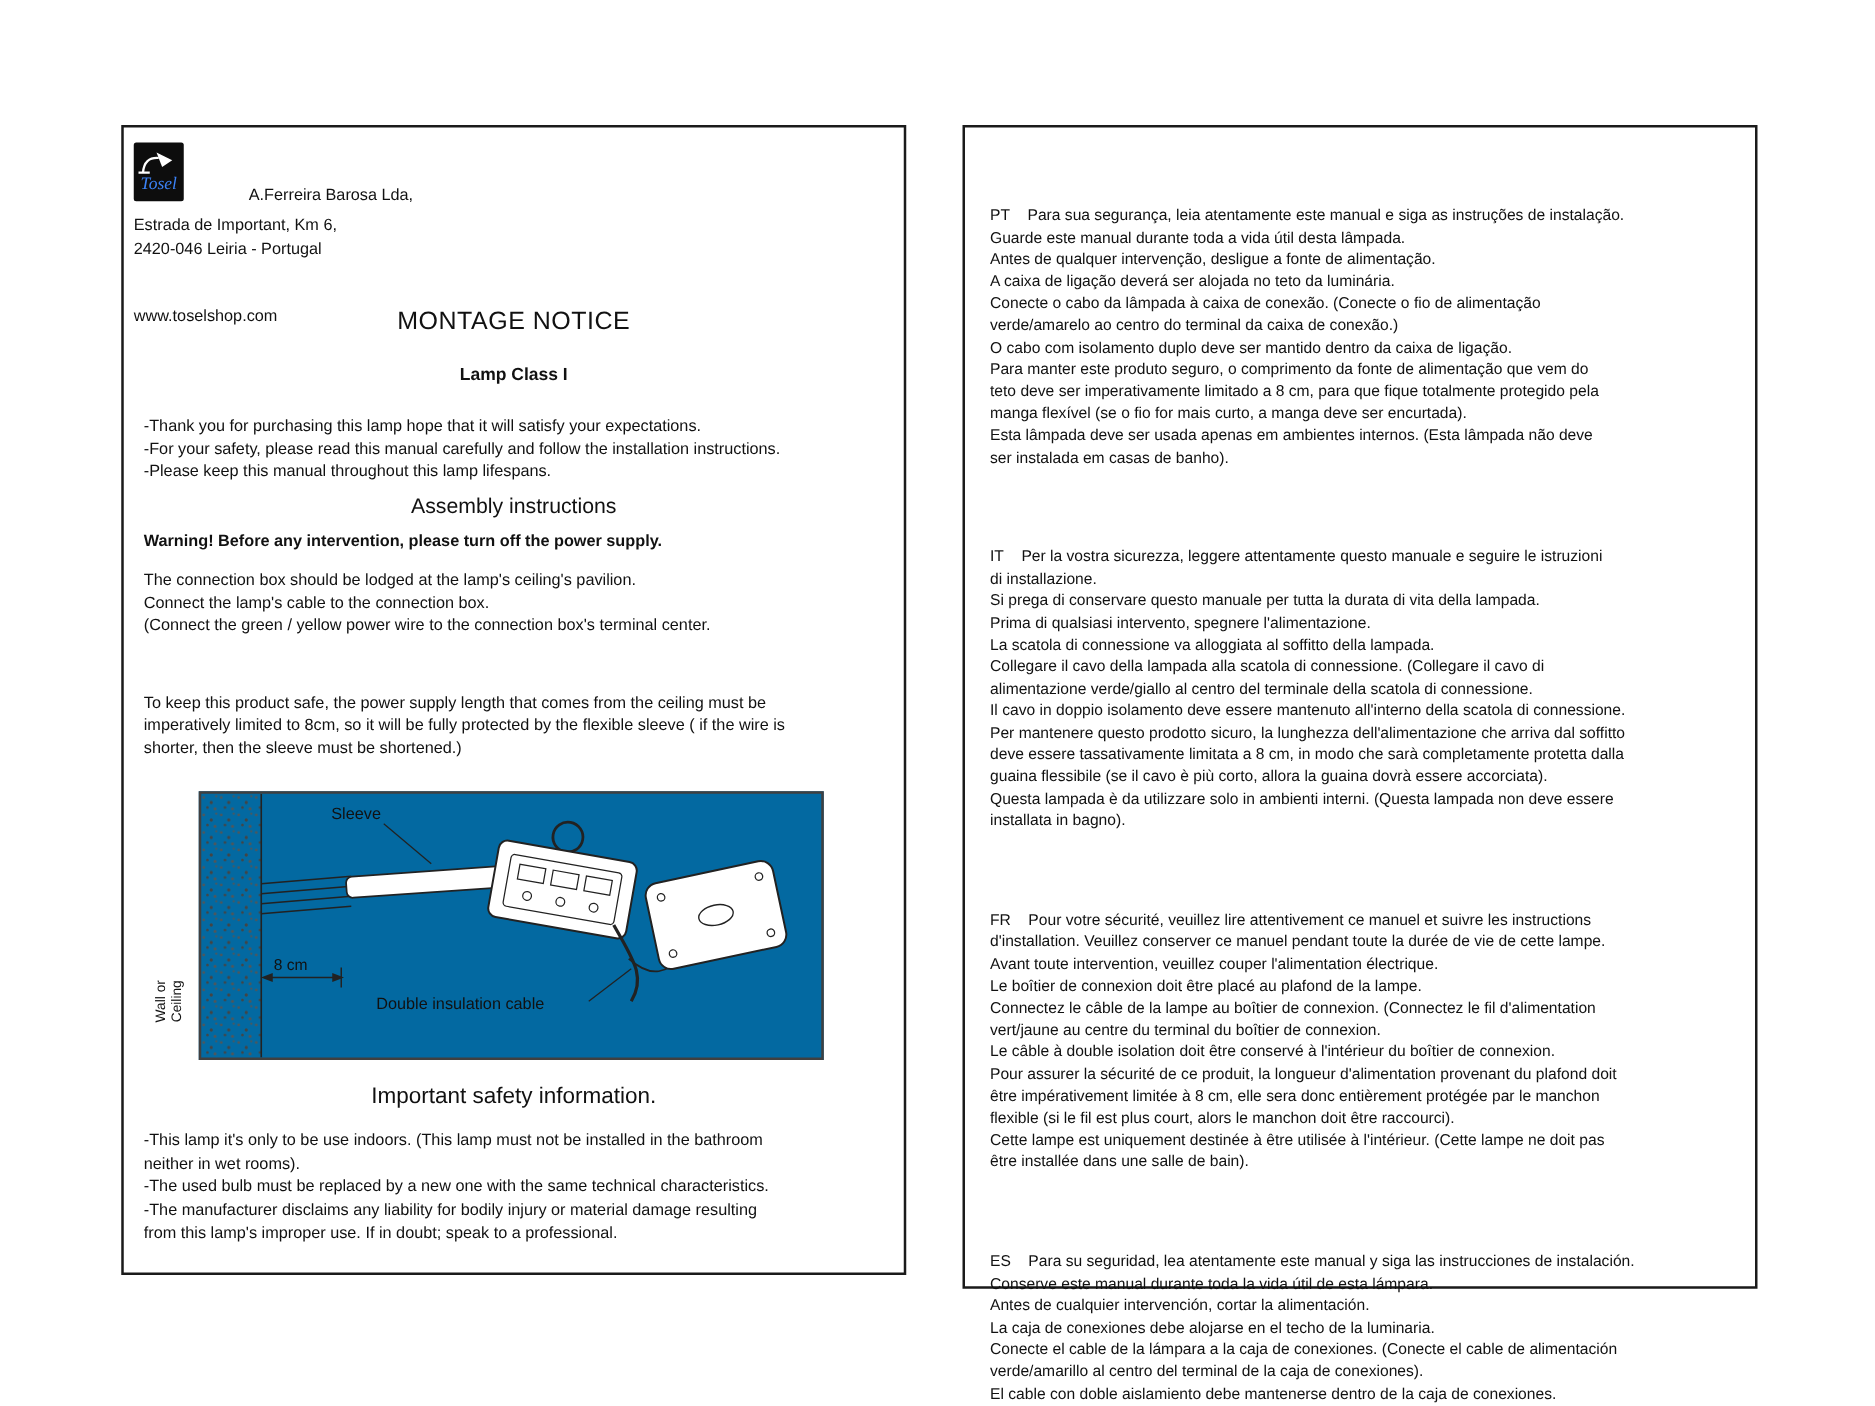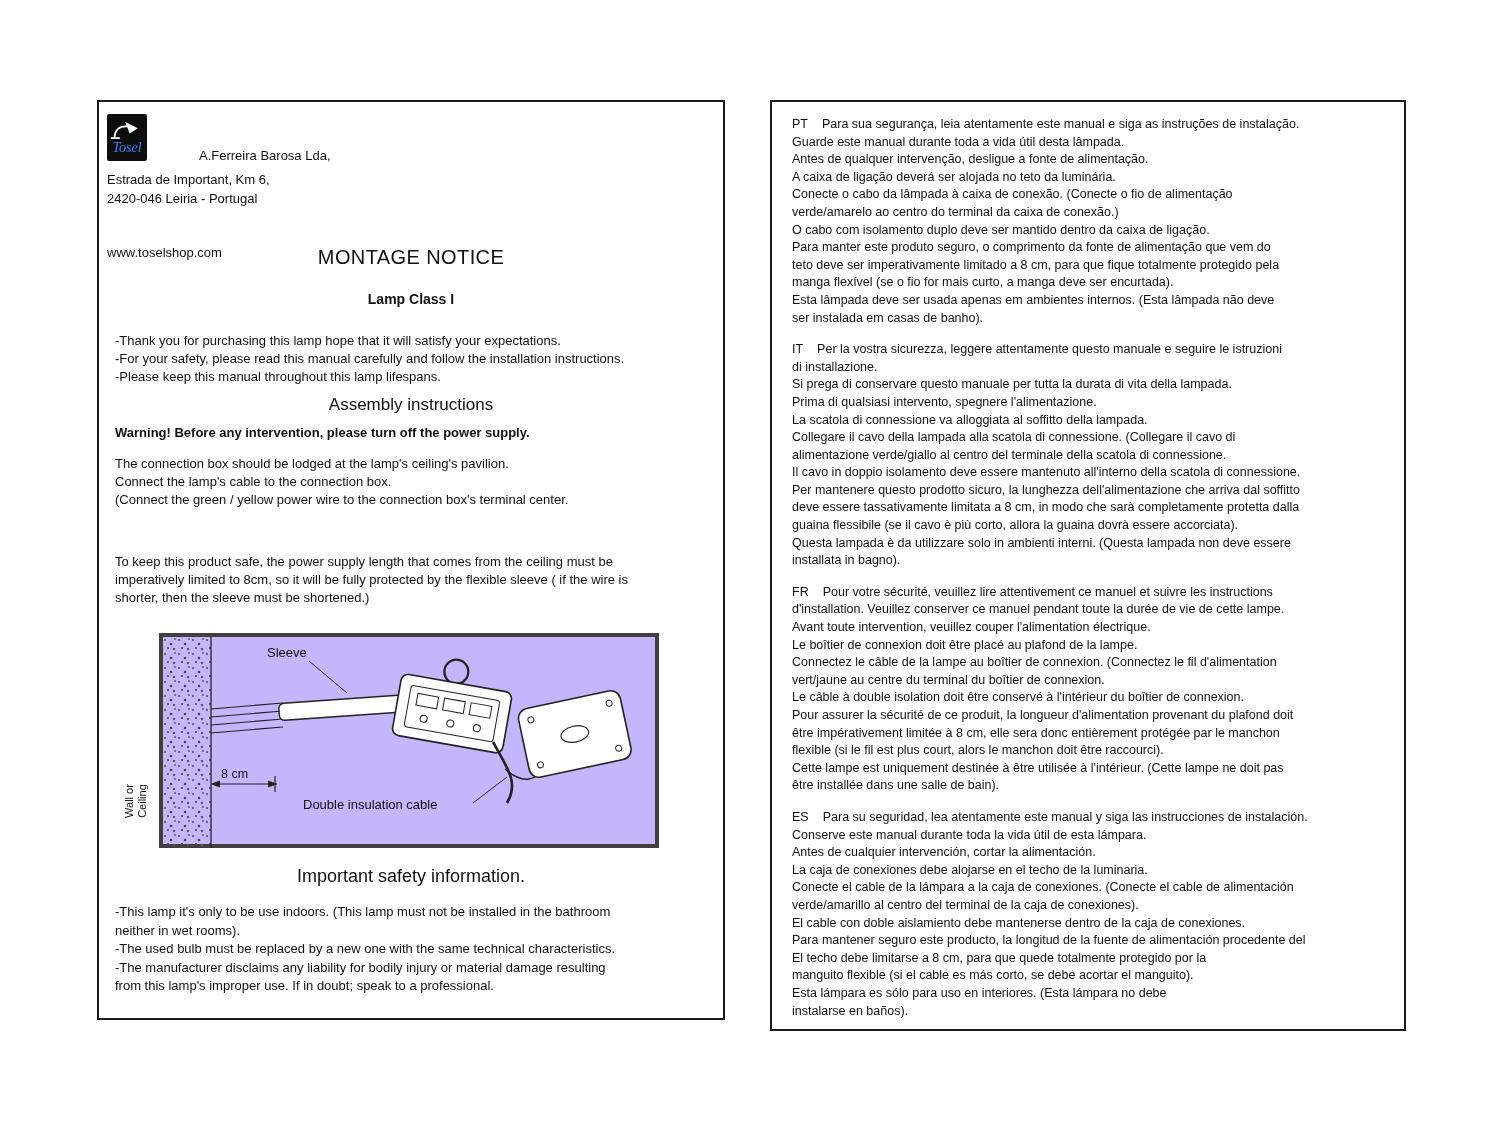--- a/index.html
+++ b/index.html
@@ -34,34 +34,34 @@
 
   .doc-title    { top:144px; font-size:20px; letter-spacing:0.4px; }
   .doc-subtitle { top:189px; font-size:14px; font-weight:bold; }
   .intro        { left:16px; top:230px; right:10px; font-size:13px; line-height:18px; }
   .assembly-heading { top:293px; font-size:17px; }
   .warning1 { left:16px; top:323px; right:10px; font-size:13px; font-weight:bold; }
   .para1    { left:16px; top:353px; right:10px; font-size:13px; line-height:18px; }
   .warning2 { left:16px; top:419px; right:10px; font-size:13px; font-weight:bold; }
   .para2    { left:16px; top:451px; right:10px; font-size:13px; line-height:18px; }
 
-  .diagram-box { left:60px; top:531px; width:500px; height:215px; border:4px solid #404040; background:#c4b5fd; }
+  .diagram-box { left:60px; top:531px; width:500px; height:215px; border:2px solid #404040; background:#0369a1; }
   .diagram-box svg { display:block; }
   .wall-label {
     left:12px; top:686px; width:50px;
     font-size:11px; line-height:13px; text-align:center;
     transform:rotate(-90deg);
   }
 
   .safety-heading { top:764px; font-size:18px; }
   .safety-text    { left:16px; top:801px; right:10px; font-size:13px; line-height:18.5px; }
 
   
   .lang-block { font-size:12.5px; line-height:17.6px; margin:0 0 14px 0; }
-  .lang-code  { display:inline-block; margin-right:14px; }
+  .lang-code  { display:inline-block; margin-right:14px;margin-top:48px; }
   .lang-text  { white-space:pre-line; }
 
   svg text { font-family:"Liberation Sans", sans-serif; fill:#111; }
 </style>
 </head>
 <body>
 
 <div>
 
   <div class="page page-left">

